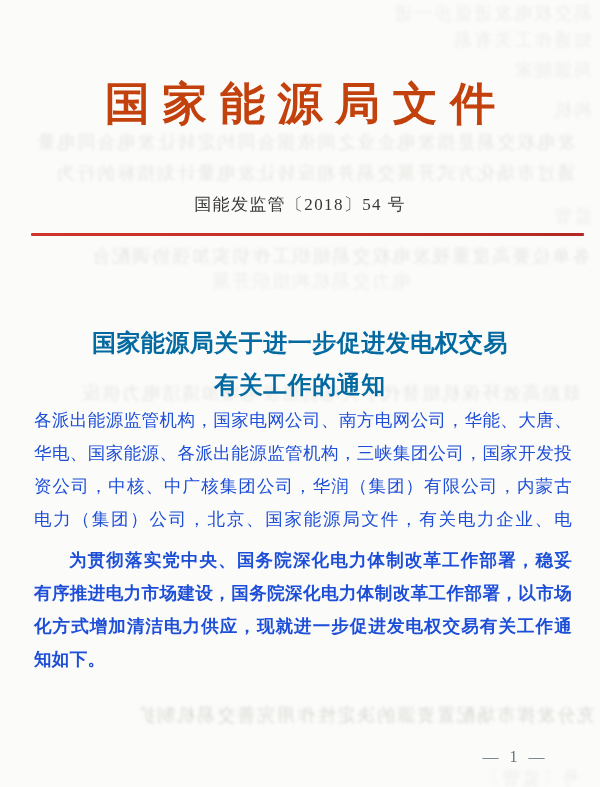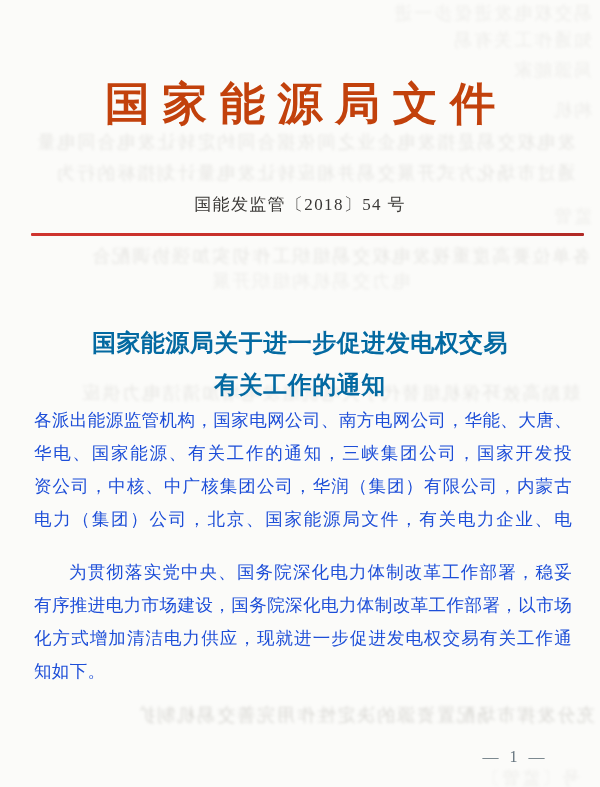--- a/index.html
+++ b/index.html
@@ -145,25 +145,25 @@
   <div class="red-rule"></div>
 
   <div class="doc-title">
     <div>国家能源局关于进一步促进发电权交易</div>
     <div>有关工作的通知</div>
   </div>
 
   <div class="body-text">
     <div>
       <div class="body-line">各派出能源监管机构，国家电网公司、南方电网公司，华能、大唐、</div>
-      <div class="body-line">华电、国家能源、有关工作的通知，三峡集团公司，国家开发投</div>
+      <div class="body-line">华电、国家能源、各派出能源监管机构，三峡集团公司，国家开发投</div>
       <div class="body-line">资公司，中核、中广核集团公司，华润（集团）有限公司，内蒙古</div>
       <div class="body-line">电力（集团）公司，北京、国家能源局文件，有关电力企业、电</div>
     </div>
-    <div style="margin-top:20px;">
+    <div style="margin-top:8px;font-weight:bold;">
       <div class="body-line indent">为贯彻落实党中央、国务院深化电力体制改革工作部署，稳妥</div>
       <div class="body-line">有序推进电力市场建设，国务院深化电力体制改革工作部署，以市场</div>
       <div class="body-line">化方式增加清洁电力供应，现就进一步促进发电权交易有关工作通</div>
       <div class="body-line short">知如下。</div>
     </div>
   </div>
 
   <div class="page-number">— 1 —</div>
 
 </div>

